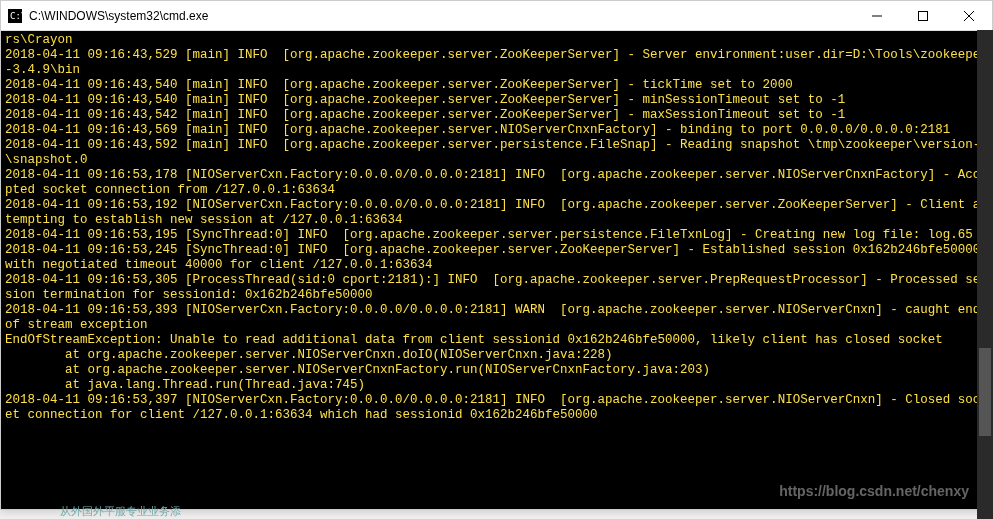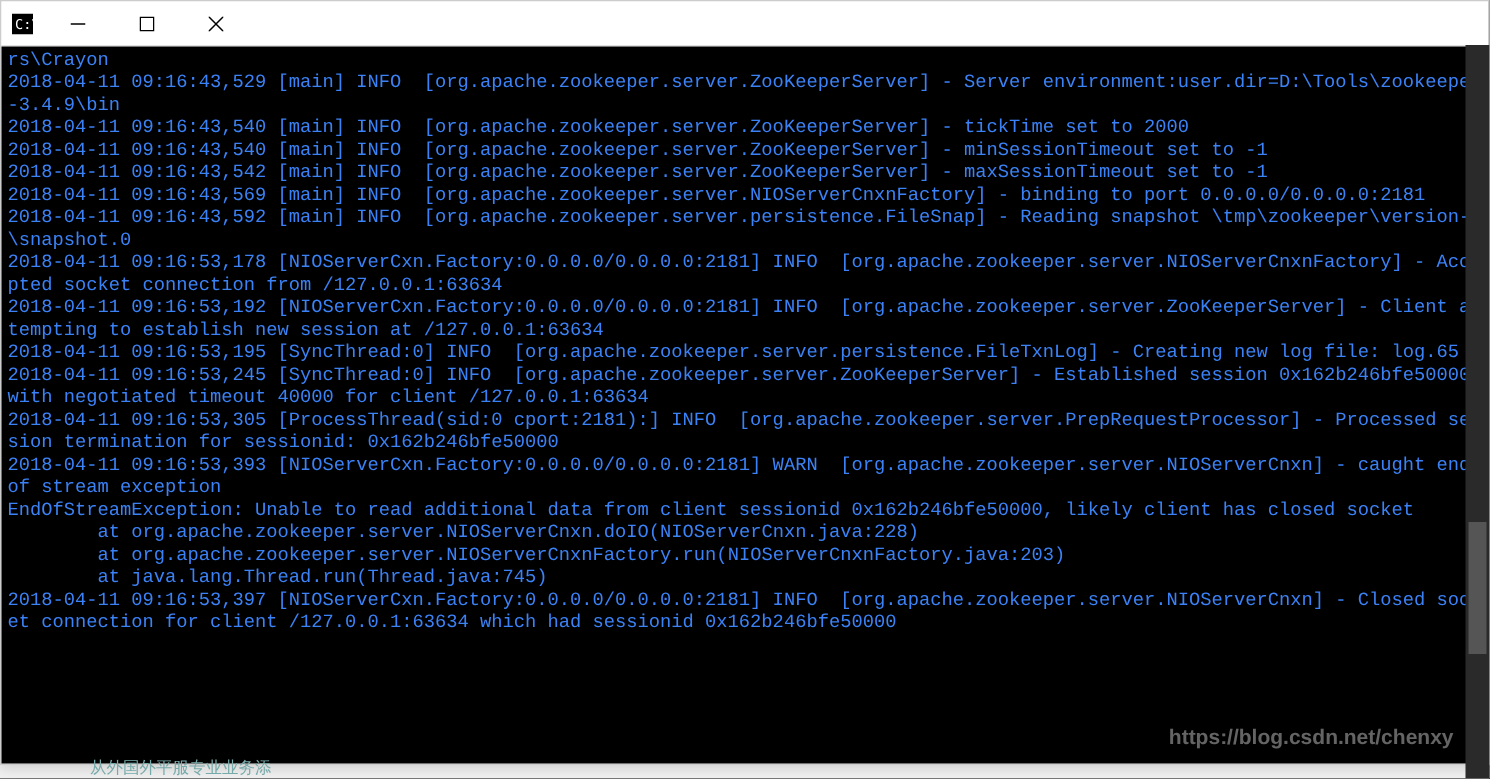--- a/index.html
+++ b/index.html
@@ -49,21 +49,21 @@
   width: 46px;
   height: 100%;
   display: flex;
   align-items: center;
   justify-content: center;
   cursor: pointer;
 }
 .terminal {
   flex: 1;
   background: #000;
-  color: #3b82f6;
+  color: #fde047;
   padding: 2px 4px;
   font-size: 12.5px;
   line-height: 15px;
   overflow: hidden;
   white-space: pre-wrap;
   word-break: break-all;
   position: relative;
 }
 .terminal-line { display: block; }
 .scrollbar {
@@ -105,20 +105,21 @@
 <body>
 
 <div class="window">
   <div class="titlebar">
     <span class="titlebar-icon">
       <svg width="14" height="14" viewBox="0 0 14 14">
         <rect x="0" y="0" width="14" height="14" fill="#000"></rect>
         <text x="2" y="10" font-size="9" fill="#fff" font-family="monospace">C:\</text>
       </svg>
     </span>
+    <span class="titlebar-title">C:\WINDOWS\system32\cmd.exe</span>
     <div class="window-controls">
       <div class="win-btn">
         <svg width="10" height="10" viewBox="0 0 10 10">
             <line x1="0" y1="5" x2="10" y2="5" stroke="#000" stroke-width="1"></line>
           </svg>
       </div>
       <div class="win-btn">
         <svg width="10" height="10" viewBox="0 0 10 10">
             <rect x="0.5" y="0.5" width="9" height="9" fill="none" stroke="#000" stroke-width="1"></rect>
           </svg>

